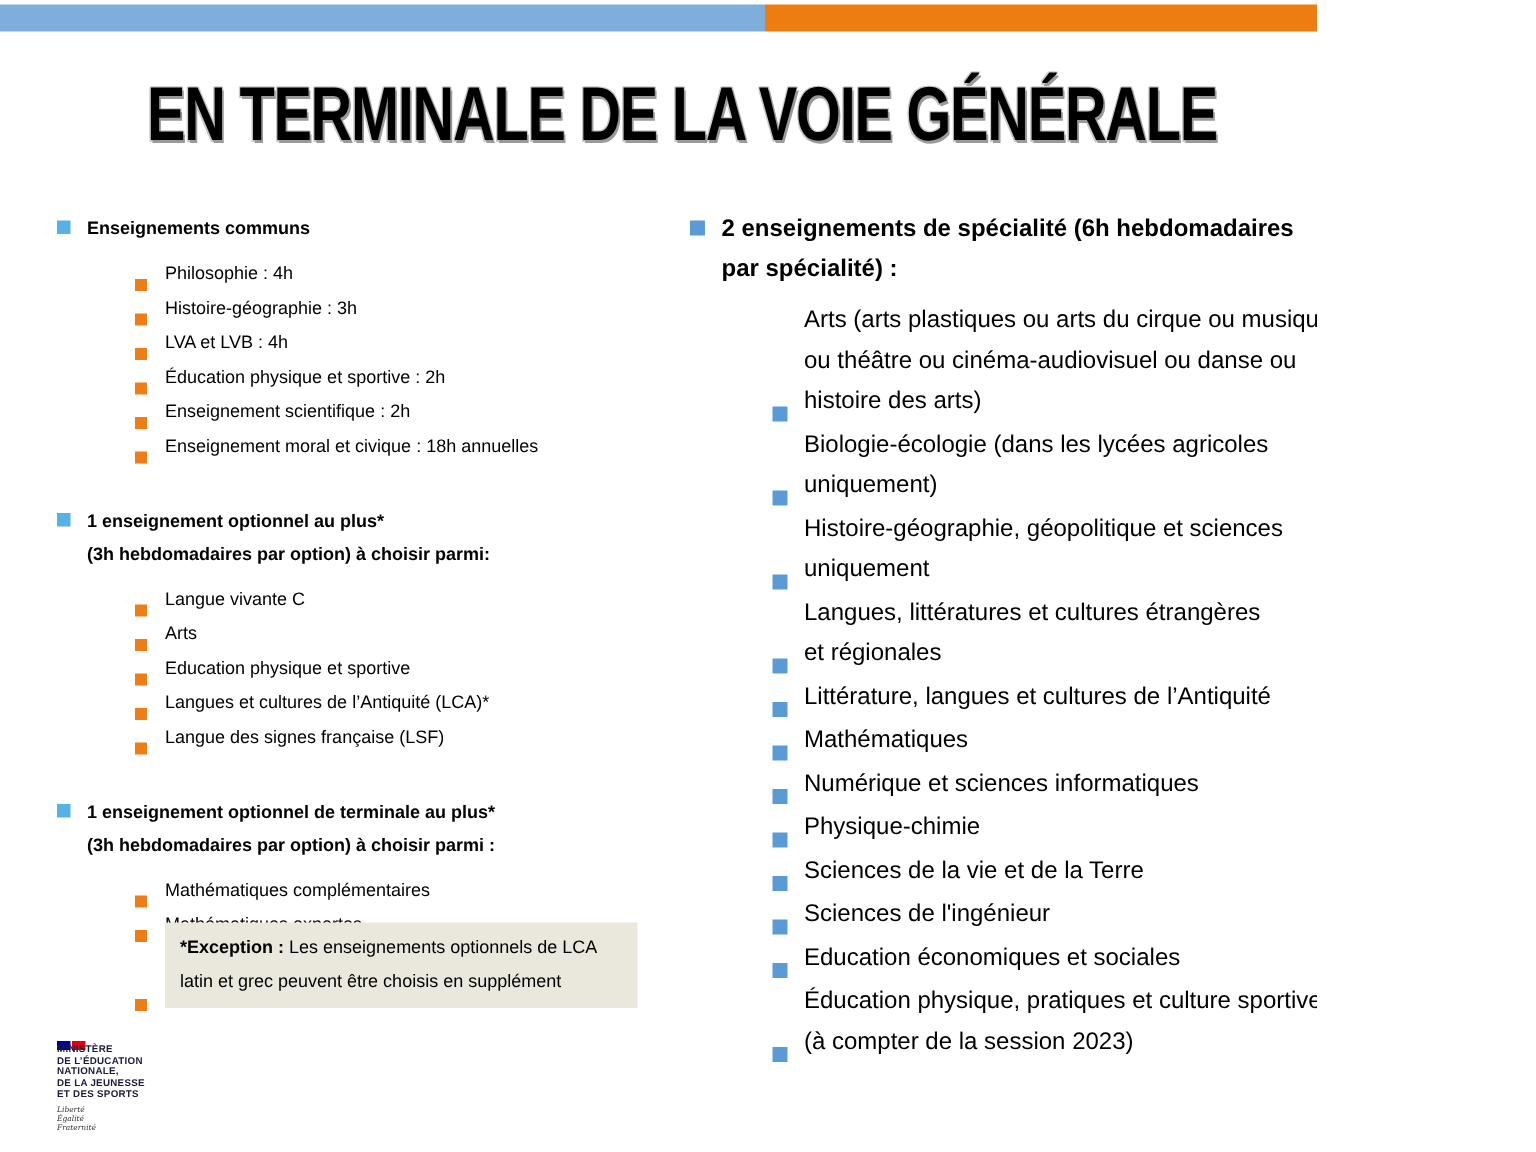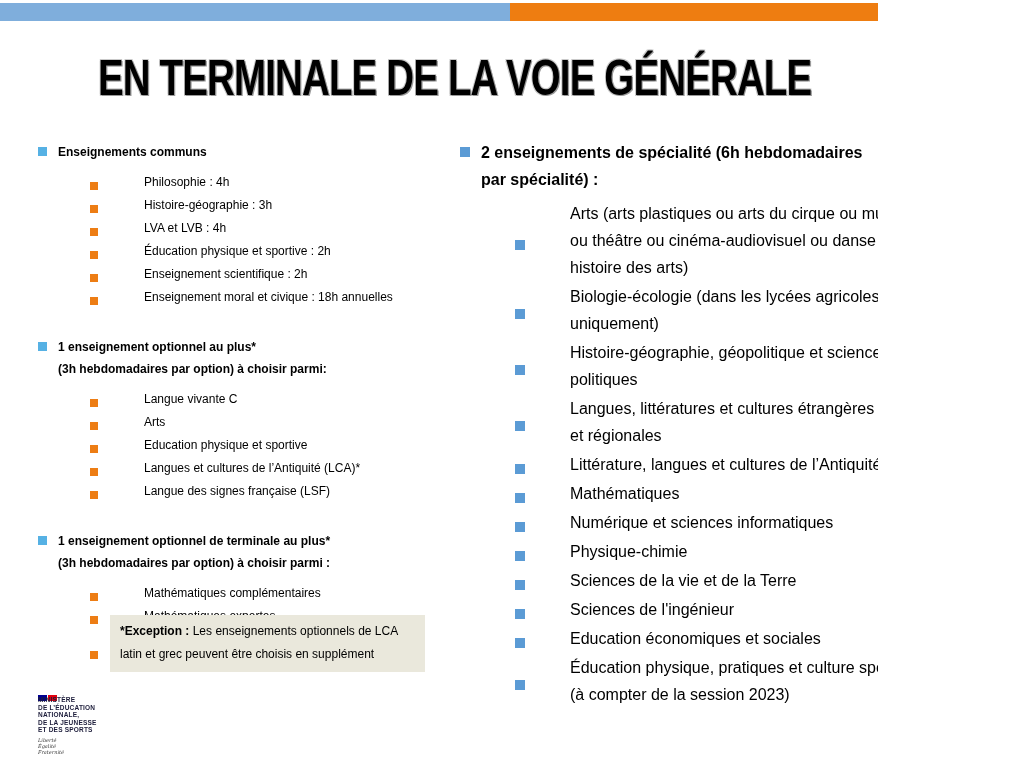--- a/index.html
+++ b/index.html
@@ -23,21 +23,21 @@
          text-shadow:1.5px 1.5px 0 #9a9a9a,-1px -1px 0 #c9c9c9,1px -1px 0 #c9c9c9,-1px 1px 0 #c9c9c9;}
 
   
   .sq{display:inline-block;flex:0 0 auto;}
   .sq-sky{width:9px;height:9px;background:var(--c-bullet-sky);margin:6px 11px 0 0;}
   .sq-orange{width:8px;height:8px;background:var(--c-bullet-orange);margin:7px 12px 0 0;}
   .sq-rblue{width:10px;height:10px;background:var(--c-bullet-blue);margin:8px 11px 0 0;}
 
   .sec-header{display:flex;align-items:flex-start;font-weight:bold;}
   .sec-header-text{white-space:pre-line;}
-  .item{display:flex;align-items:center;gap:34px;}
+  .item{display:flex;align-items:flex-end;}
   .item-text{white-space:pre-line;}
 
   
   .col-left{position:absolute;left:38px;top:141px;width:412px;font-size:12px;}
   .col-left .sec-header{line-height:22px;}
   .col-left .sec-items{margin-top:8px;padding-left:52px;}
   .col-left .item{line-height:23px;}
   .col-left .section{margin-bottom:27px;}
 
   
@@ -175,21 +175,21 @@
 histoire des arts)</div>
         </div>
         <div class="item">
           <span class="sq sq-rblue"></span>
           <div class="item-text">Biologie-écologie (dans les lycées agricoles
 uniquement)</div>
         </div>
         <div class="item">
           <span class="sq sq-rblue"></span>
           <div class="item-text">Histoire-géographie, géopolitique et sciences
-politiques</div>
+uniquement</div>
         </div>
         <div class="item">
           <span class="sq sq-rblue"></span>
           <div class="item-text">Langues, littératures et cultures étrangères
 et régionales</div>
         </div>
         <div class="item">
           <span class="sq sq-rblue"></span>
           <div class="item-text">Littérature, langues et cultures de l’Antiquité</div>
         </div>

